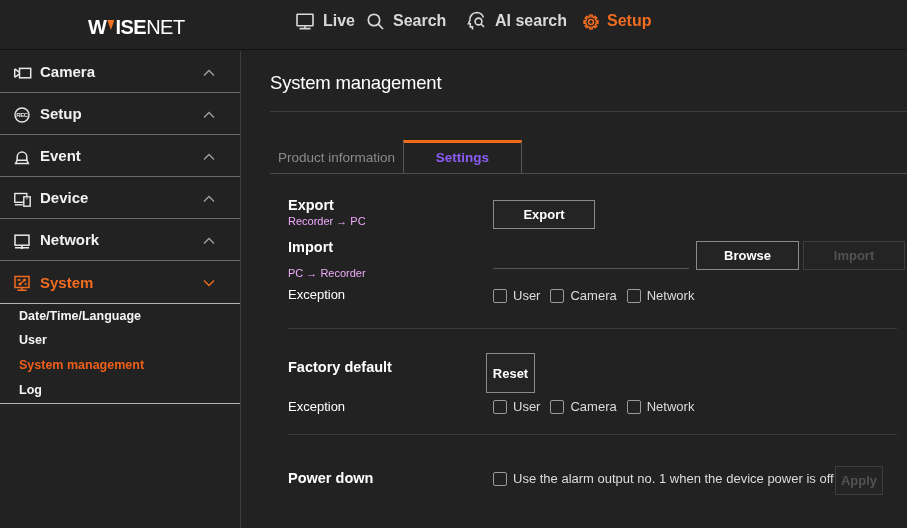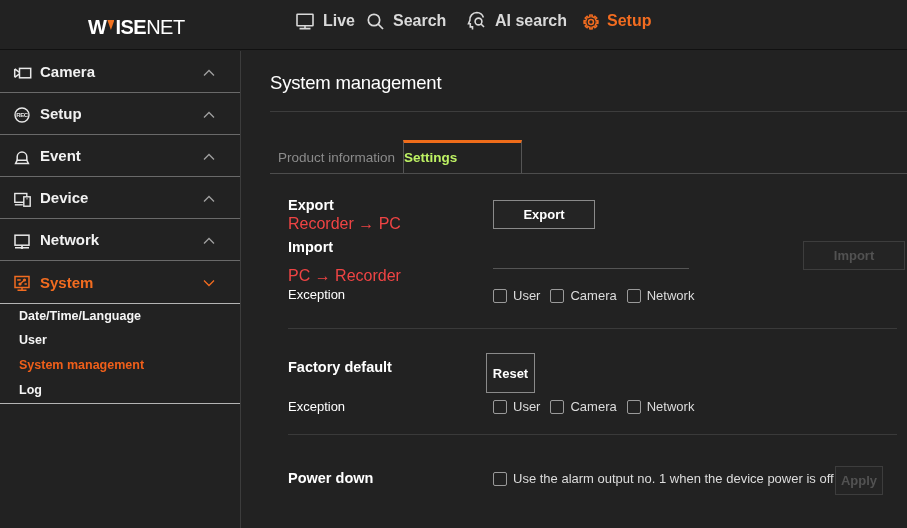--- a/index.html
+++ b/index.html
@@ -26,24 +26,24 @@
 #submenu { border-bottom:1px solid #b4b4b4; }
 #submenu .sub { height:24.8px; line-height:24.8px; padding-left:19px; color:#f5f5f5; font-size:12.5px; font-weight:700; }
 #submenu .sub.on { color:#ef5f1a; }
 
 
 #content { position:absolute; left:242px; top:51px; width:665px; height:477px; }
 #title { position:absolute; left:28px; top:21px; font-size:18.5px; font-weight:400; color:#fff; letter-spacing:-0.2px; }
 #titleline { position:absolute; left:28px; top:60px; right:0; height:1px; background:#3d3d3d; }
 #tabline { position:absolute; left:28px; top:122px; right:0; height:1px; background:#4d4d4d; }
 .tab1 { position:absolute; left:28px; top:90px; width:133px; height:33px; line-height:33px; text-align:center; color:#8b8b8b; font-size:13.5px; font-weight:400; }
-.tab2 { position:absolute; left:161px; top:89px; width:119px; height:34px; background:#222222; border-left:1px solid #555; border-right:1px solid #555; border-top:3px solid #ef6c1a; line-height:30px; color:#bef264; font-size:13.5px; font-weight:700; }
+.tab2 { position:absolute; left:161px; top:89px; width:119px; height:34px; background:#222222; border-left:1px solid #555; border-right:1px solid #555; border-top:3px solid #ef6c1a; line-height:30px; text-align:center; color:#8b5cf6; font-size:13.5px; font-weight:700; }
 
 .flabel { position:absolute; left:46px; color:#fff; font-size:14.5px; font-weight:700; }
-.fsub { position:absolute; left:46px; color:#ef4444; font-size:16px; }
+.fsub { position:absolute; left:46px; color:#f0abfc; font-size:11px; }
 .fexc { position:absolute; left:46px; color:#ffffff; font-size:13px; }
 .btn { position:absolute; height:29px; background:#242424; border:1px solid #8a8a8a; color:#fff; font-size:13px; font-weight:700; text-align:center; display:flex; align-items:center; justify-content:center; }
 .btn.dis { border-color:#3d3d3d; color:#525252; }
 .hr { position:absolute; left:46px; width:609px; height:1px; background:#3a3a3a; }
 .cbrow { position:absolute; display:flex; align-items:center; color:#dcdcdc; font-size:13px; }
 .cb { width:14px; height:14px; border:1px solid #9a9a9a; border-radius:2px; margin-right:6px; }
 .cbrow span { margin-right:10px; }
 #uline { position:absolute; left:251px; top:217px; width:196px; border-bottom:1px solid #555; }
 </style>
 </head>
@@ -157,20 +157,21 @@
     <div class="tab2">Settings</div>
     <div id="tabline"></div>
 
     <div class="flabel" style="top:146px;">Export</div>
     <div class="fsub" style="top:164px;">Recorder → PC</div>
     <div class="btn" style="left:251px; top:149px; width:102px;">Export</div>
 
     <div class="flabel" style="top:188px;">Import</div>
     <div class="fsub" style="top:216px;">PC → Recorder</div>
     <div id="uline"></div>
+    <div class="btn" style="left:454px; top:190px; width:103px;">Browse</div>
     <div class="btn dis" style="left:561px; top:190px; width:102px;">Import</div>
 
     <div class="fexc" style="top:236px;">Exception</div>
     <div class="cbrow" style="left:251px; top:237px;">
       <div class="cb"></div>
         <span>User</span>
       <div class="cb"></div>
         <span>Camera</span>
       <div class="cb"></div>
         <span>Network</span>

